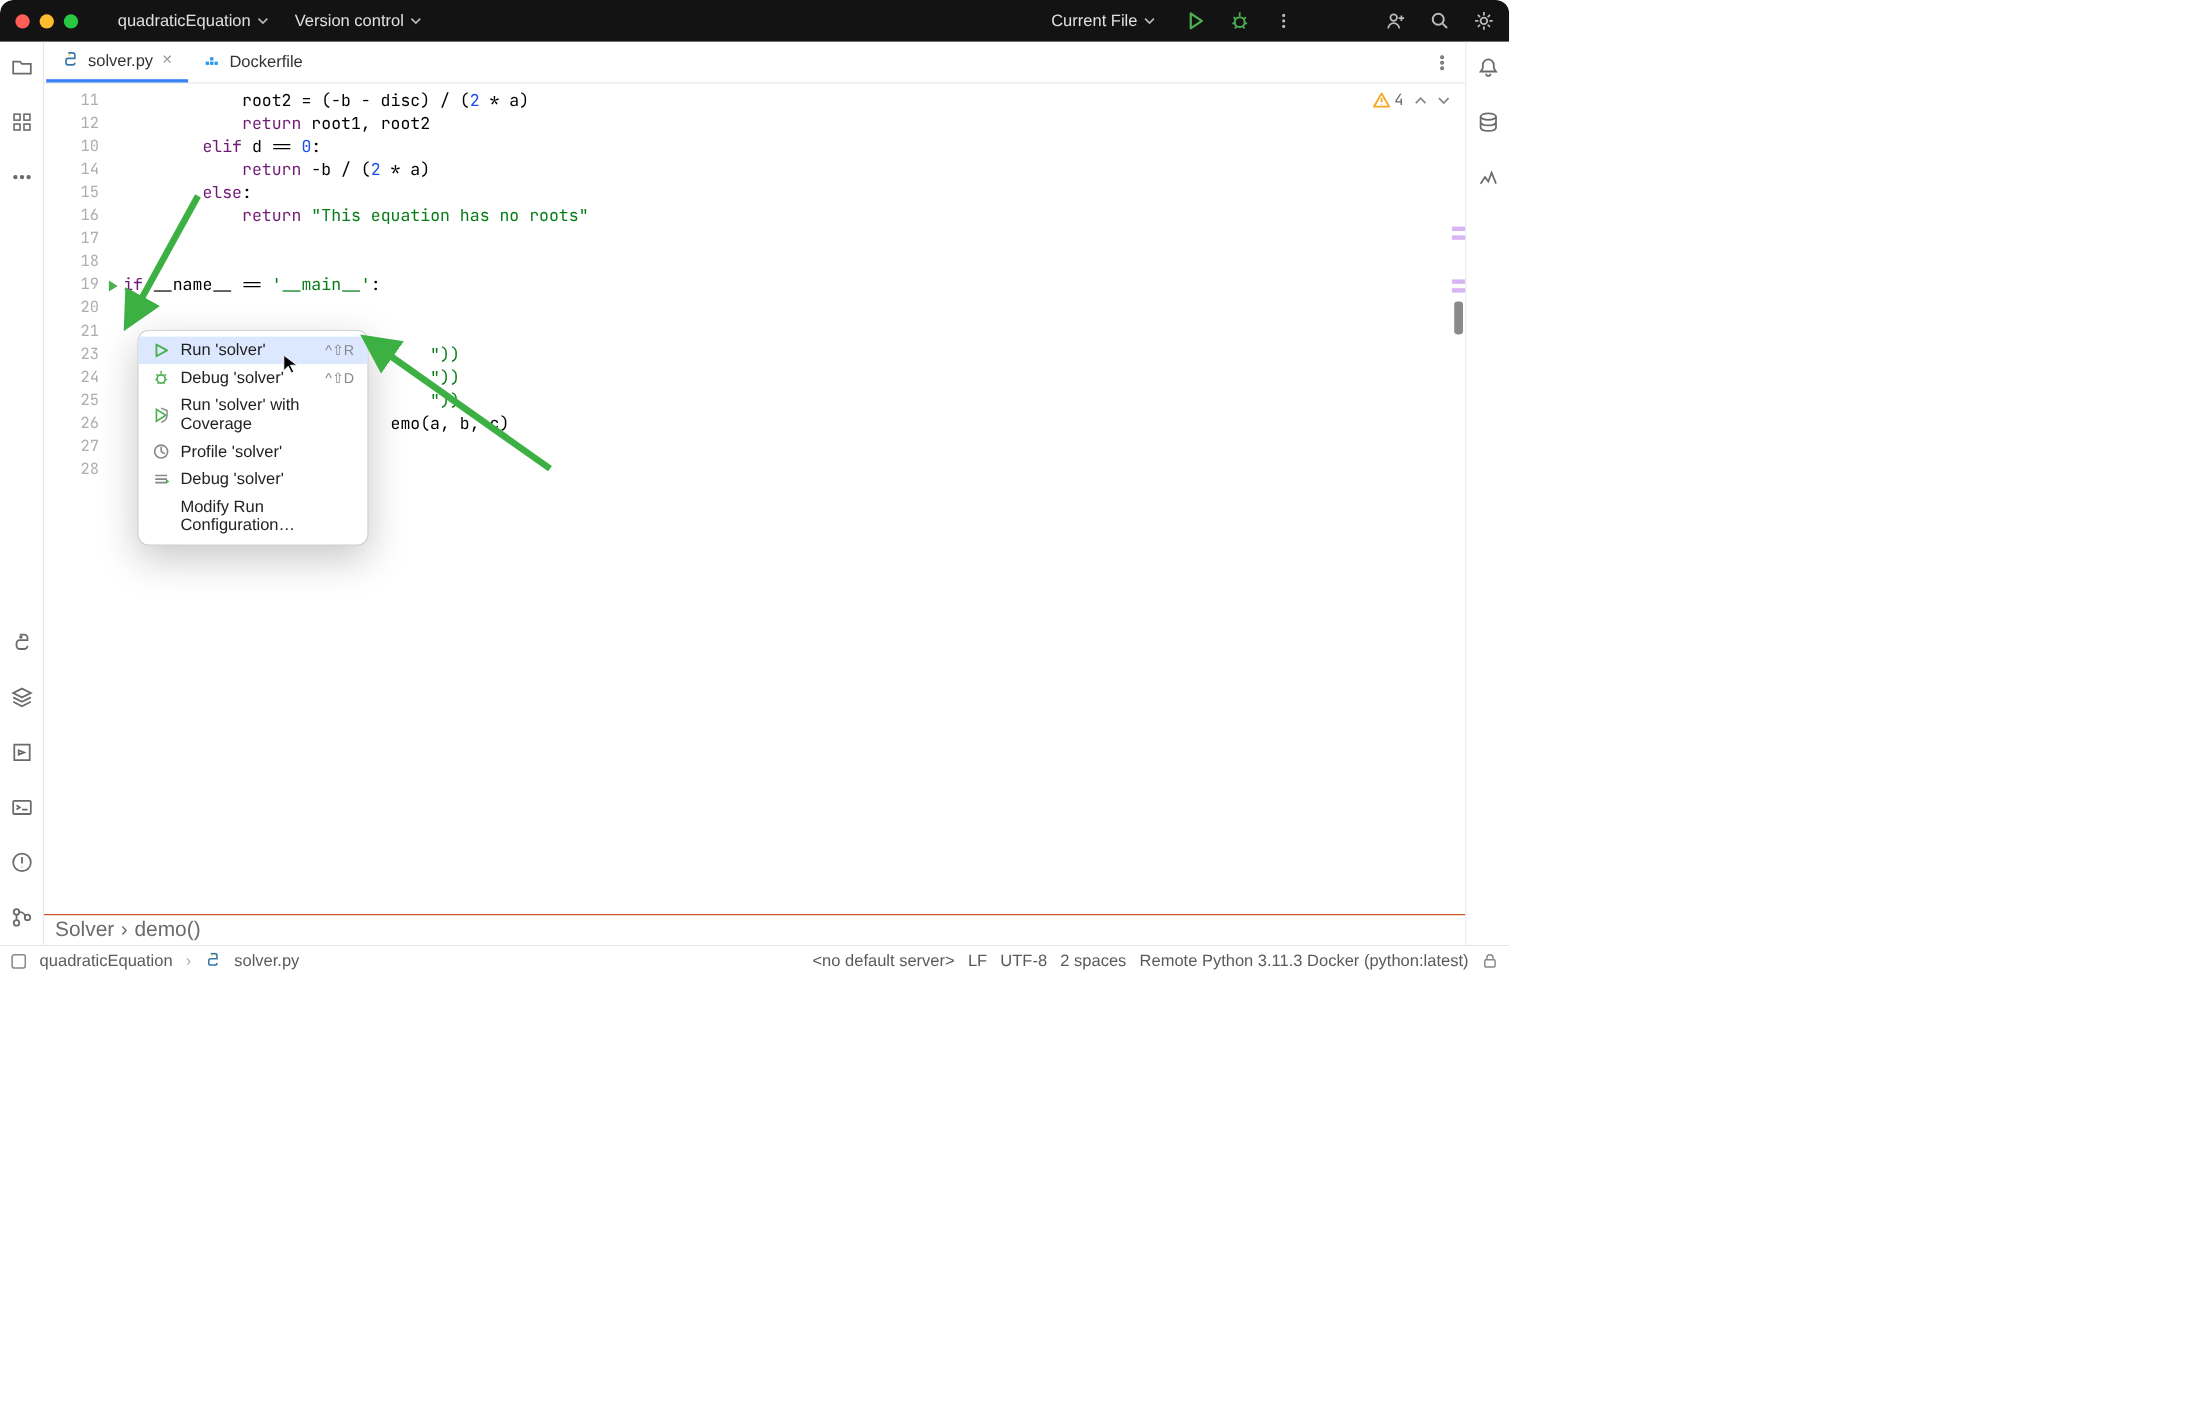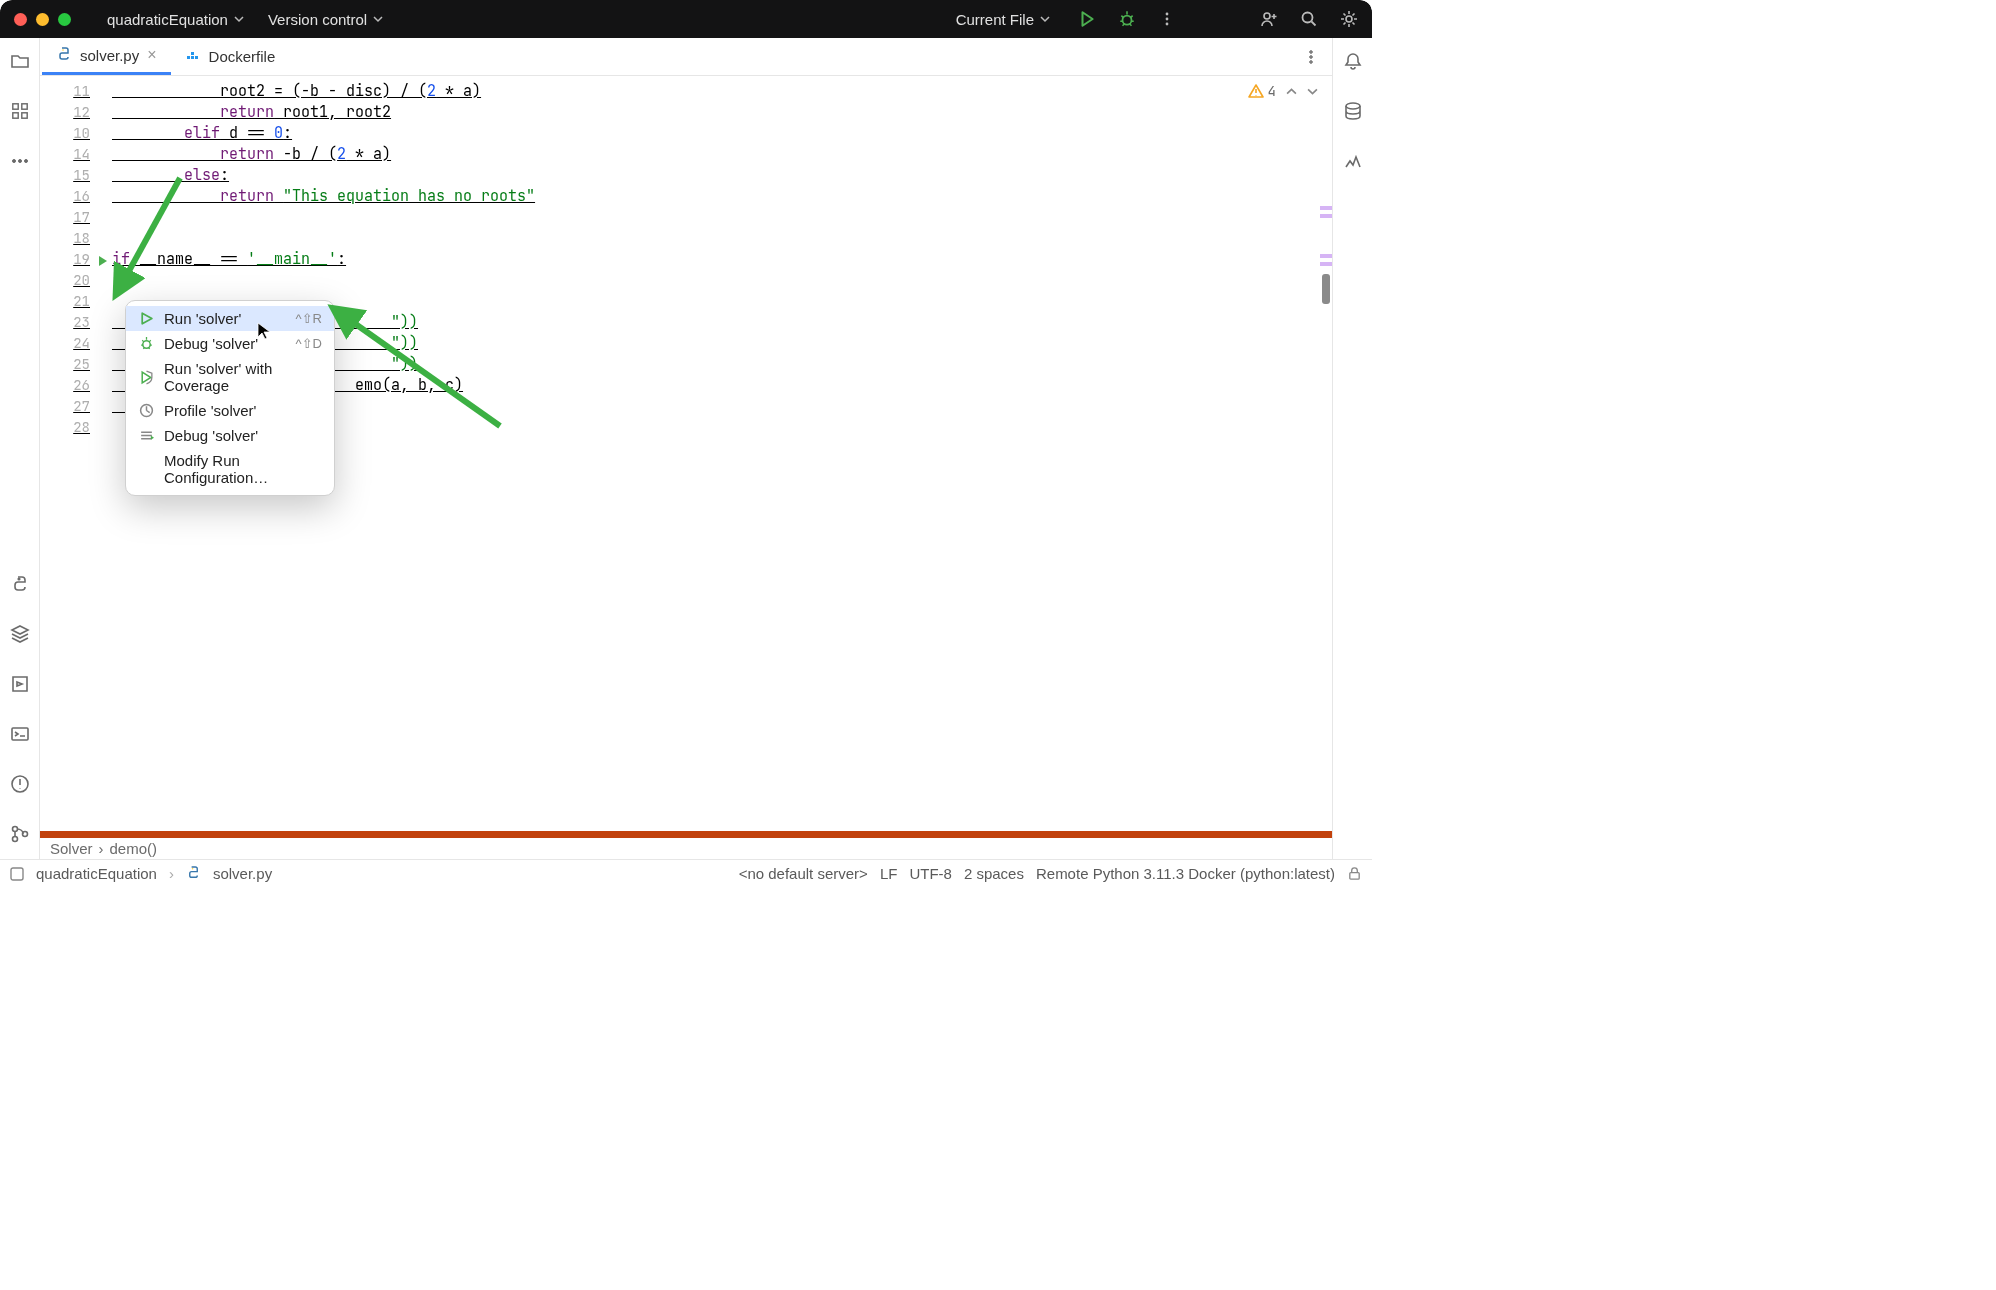--- a/index.html
+++ b/index.html
@@ -56,34 +56,34 @@
     .tab {
       display: flex; align-items: center; gap: 8px; padding: 0 14px;
       font-size: 15px; color: #333; position: relative;
     }
     .tab.active { border-bottom: 3px solid #3b82f6; }
     .tab .close { color: #999; font-size: 16px; }
     .file-icon { width: 16px; height: 16px; }
     .tabs .tab-right { margin-left: auto; display: flex; align-items: center; padding-right: 10px; color: #888; }
     
     .code-scroll { flex: 1; font-family: "JetBrains Mono","Menlo","Consolas",monospace; font-size: 15px; position: relative; overflow: hidden; }
-    .code { padding-top: 4px; text-decoration: underline; }
+    .code { padding-top: 4px; }
     .line { display: flex; height: 21px; align-items: center; }
     .lnum { width: 72px; text-align: right; padding-right: 22px; color: #aeaeae; font-size: 14px; user-select: none; position: relative; }
     .runmark { position: absolute; right: 3px; top: 3px; }
     .code-text { white-space: pre; }
     .kw { color: #701a75; }
     .num { color: #1750eb; }
     .str { color: #067d17; }
     .fn { color: #000; }
     .warnings { position: absolute; right: 14px; top: 6px; display: flex; align-items: center; gap: 10px; color: #6b6b6b; font-size: 14px; }
     .warnings .count { display: flex; align-items: center; gap: 4px; }
     
     .breadcrumb-row {
-      height: 28px; border-top: 7px solid #c2410c; display: flex; align-items: center; padding: 0 10px; gap: 6px; font-size: 15px; color: #6b6b6b;
+      height: 28px; border-top: 1px solid #c2410c; display: flex; align-items: center; padding: 0 10px; gap: 6px; font-size: 19px; color: #6b6b6b;
     }
     .statusbar {
       height: 28px; border-top: 1px solid #e6e6e6; background: #fff;
       display: flex; align-items: center; padding: 0 10px; gap: 12px; font-size: 15px; color: #5a5a5a;
     }
     .statusbar .chev { color: #aaa; }
     .statusbar .flex { flex: 1; }
     
     .ctxmenu {
       position: absolute; left: 85px; top: 262px; width: 210px;

